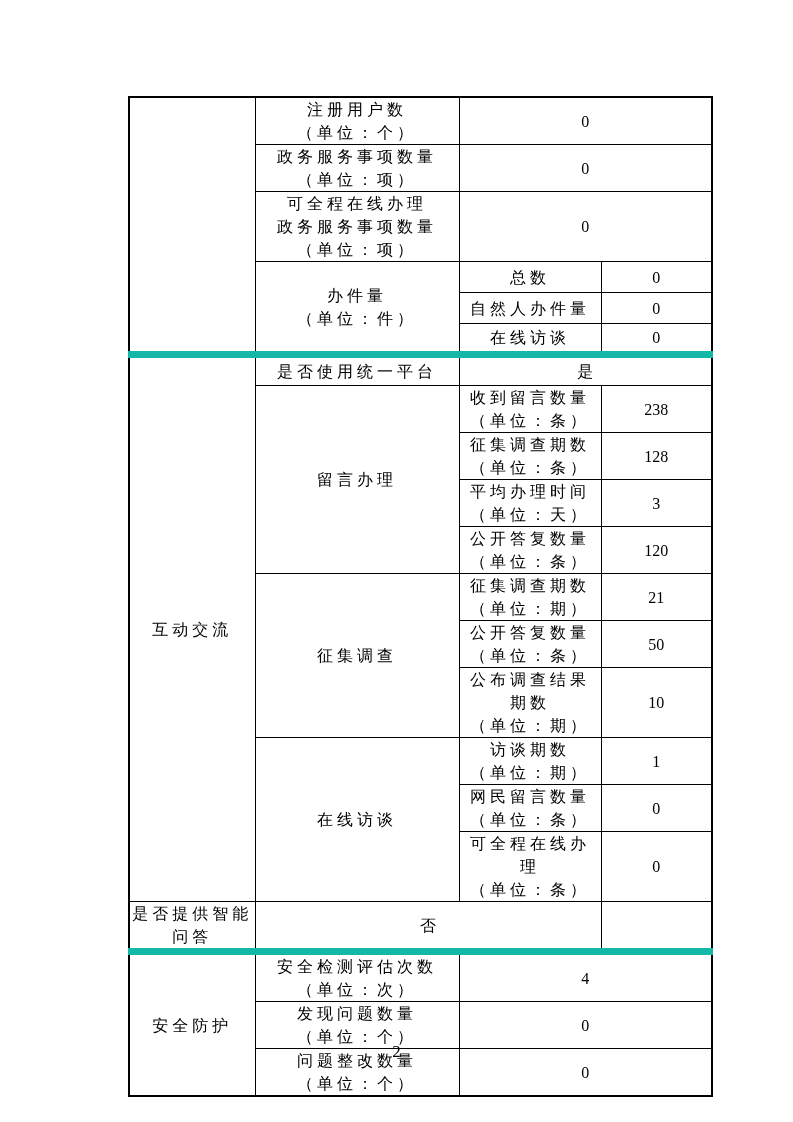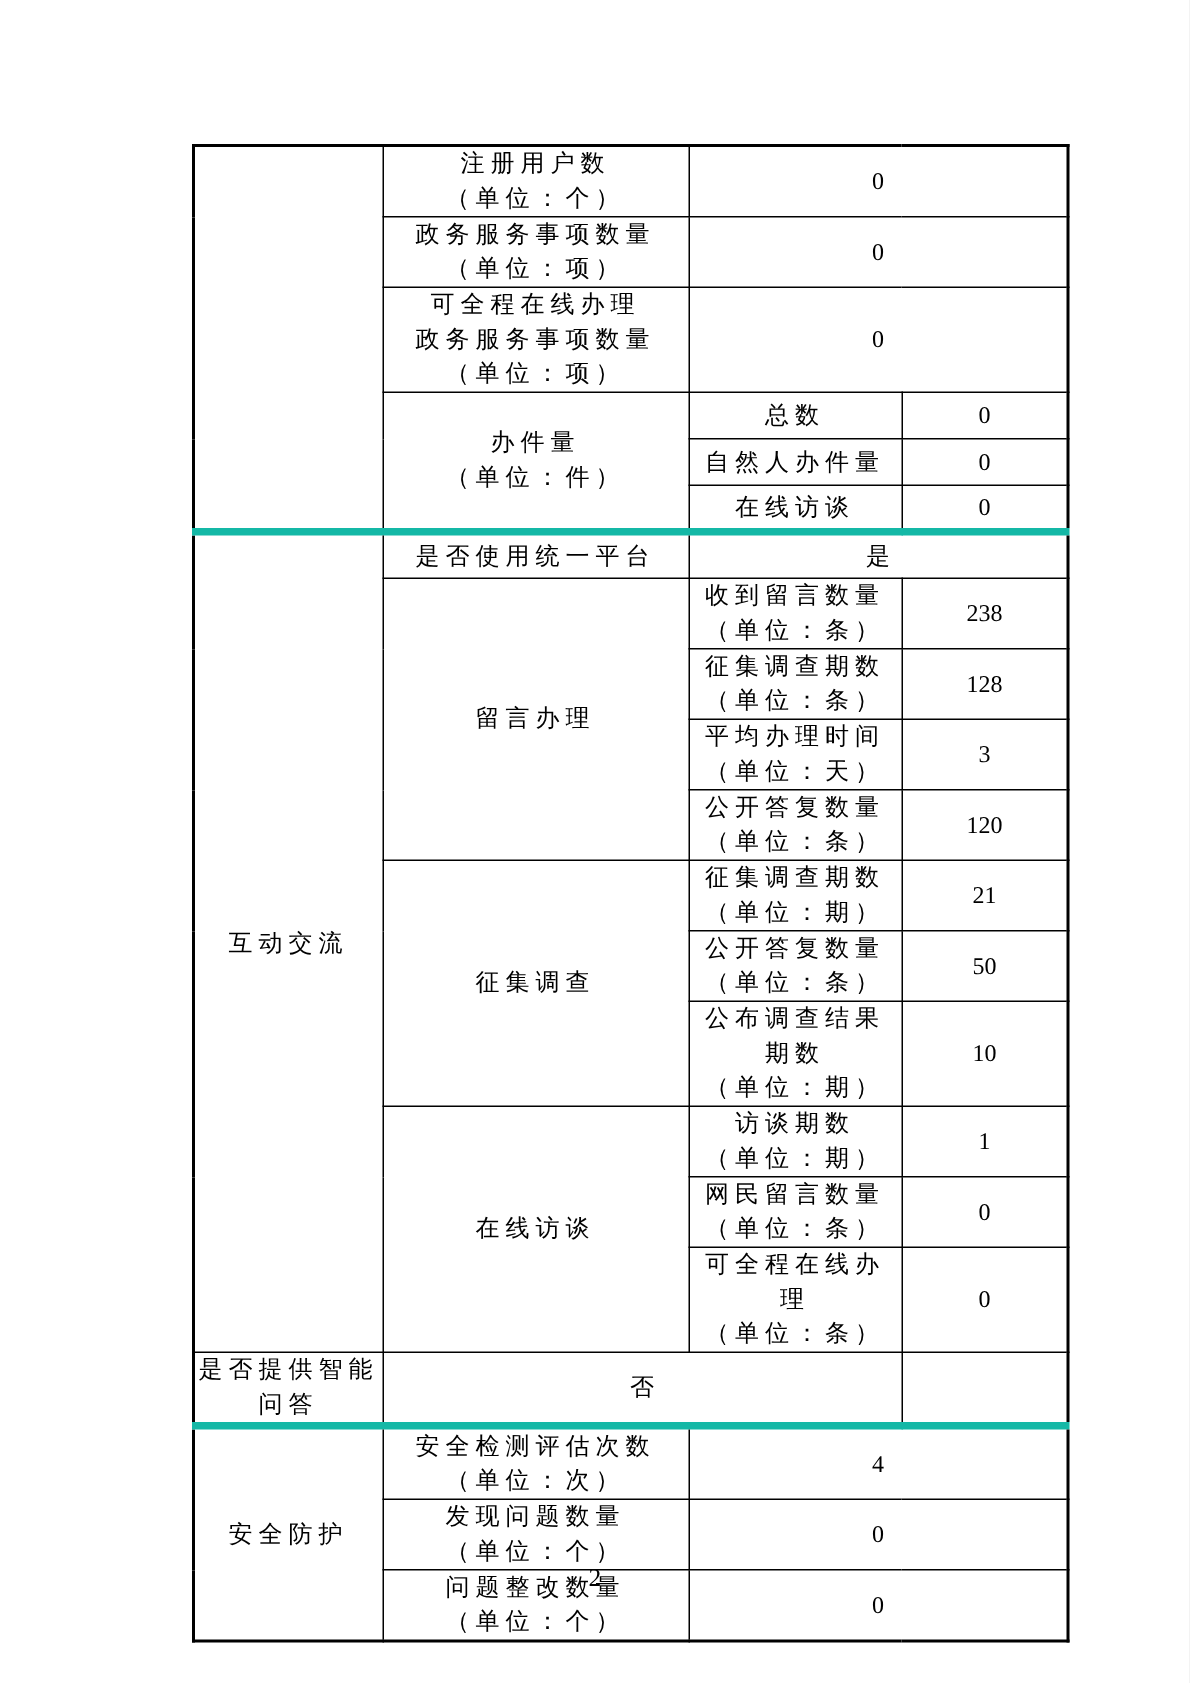--- a/index.html
+++ b/index.html
@@ -31,21 +31,21 @@
     font-size: 16px;
     line-height: 23px;
     padding: 0 2px;
   }
   td.zh { letter-spacing: 4px; }
   td.val {
     letter-spacing: 0;
     font-size: 17px;
     font-family: "Liberation Serif", "DejaVu Serif", serif;
   }
-  tr.section-top td { border-top: 5px solid #14b8a6; }
+  tr.section-top td { border-top: 7px solid #14b8a6; }
   tr.r47 { height: 47px; }
   tr.r67 { height: 67px; margin-left: 34px; }
   tr.r31 { height: 31px; }
   tr.r27 { height: 27px; padding-left: 36px; }
   .page-number {
     position: absolute;
     top: 1042px;
     left: 0;
     width: 100%;
     text-align: center;

